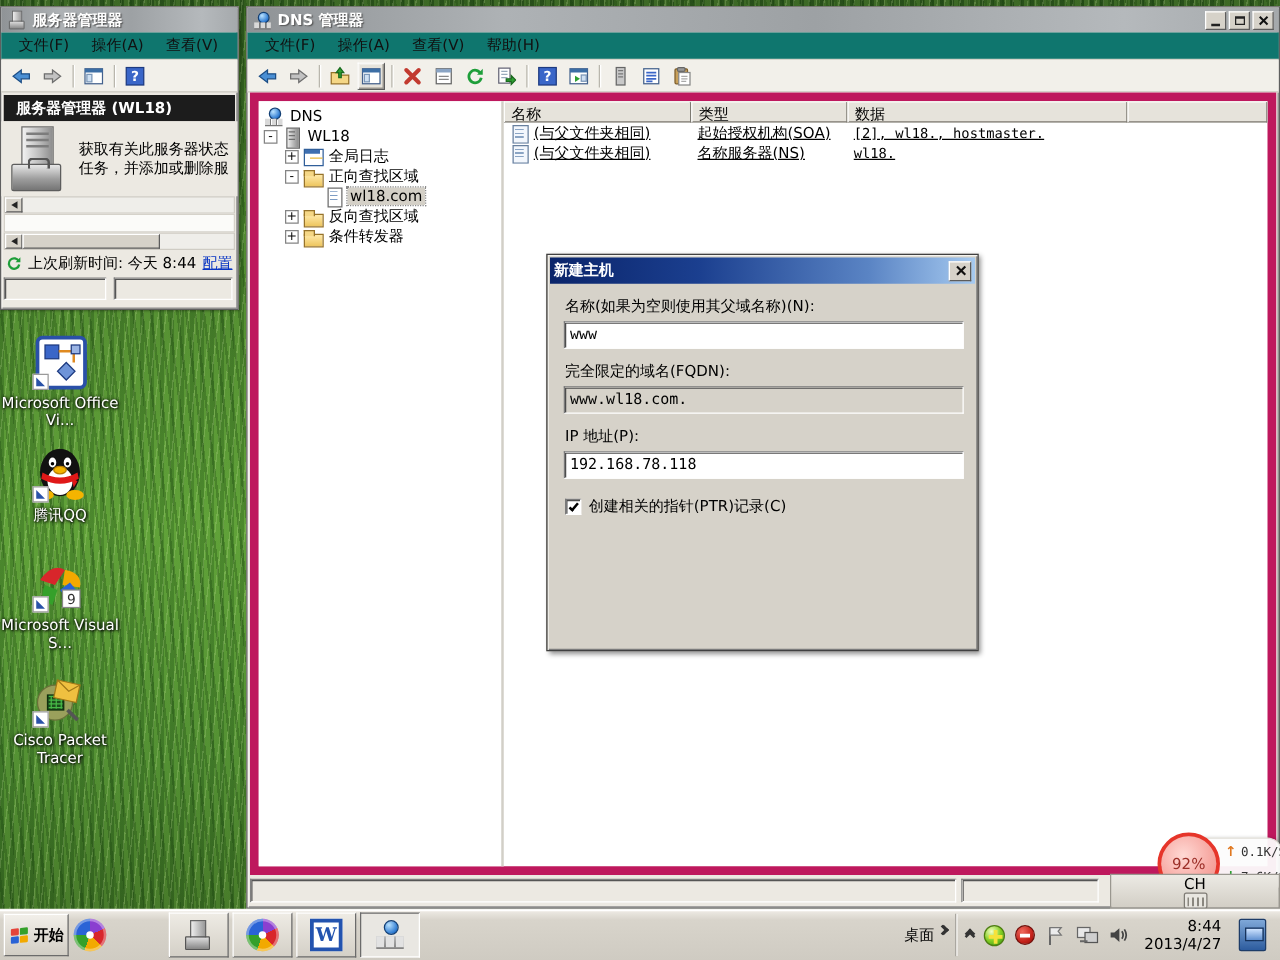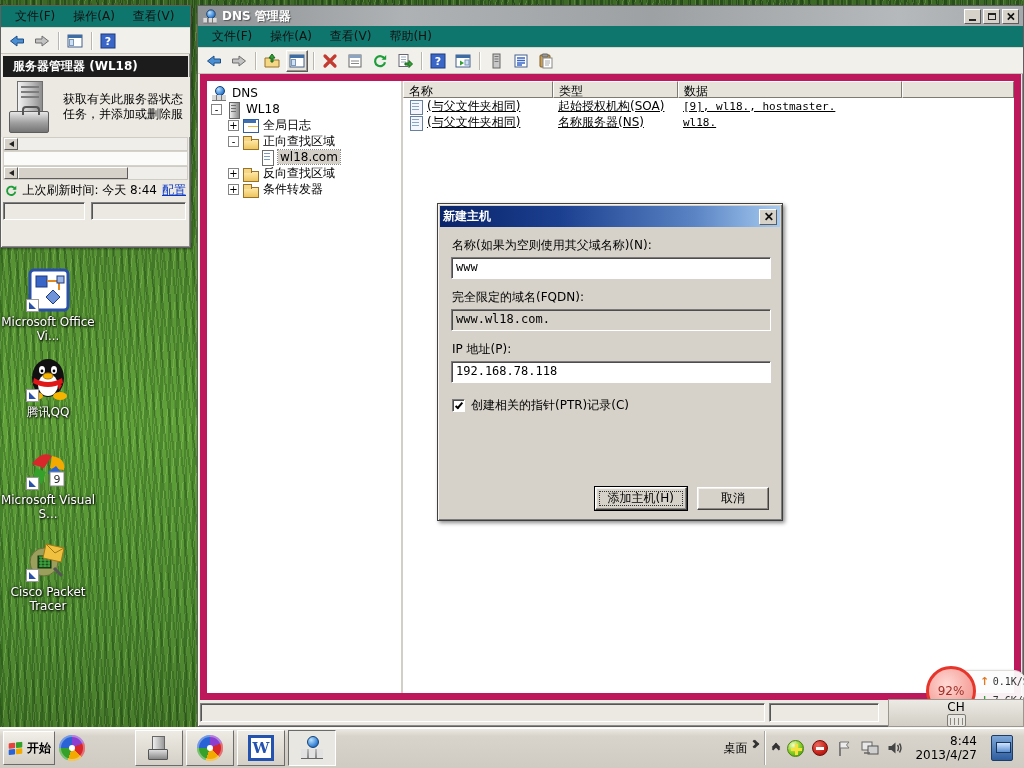--- a/index.html
+++ b/index.html
@@ -305,20 +305,27 @@
       <path d="M20 6 l18 4 l-3 14 l-18 -4 z" fill="#f0c040" stroke="#a07818"></path>
       <path d="M20 6 l9 9 l9 -5" fill="none" stroke="#a07818"></path>
       <path d="M28 30 l8 8" stroke="#555" stroke-width="3"></path>
     </svg>
     <span class="sc-arrow"></span>
   </span>
   <span class="lbl">Cisco Packet Tracer</span>
 </div>
 
 <div id="sm-win" class="win" style="z-index:2">
+  <div class="titlebar">
+    <span class="sm-mini" style="transform:scale(.62);margin:-3px -4px -3px -3px">
+        <span class="t"></span>
+        <span class="b"></span>
+      </span>
+    <span class="ttext">服务器管理器</span>
+  </div>
   <div class="menubar">
     <span class="menui">文件(F)</span>
     <span class="menui">操作(A)</span>
     <span class="menui">查看(V)</span>
     <span class="menui">帮</span>
   </div>
   <div class="toolbar">
     <span class="tbtn">
       <svg width="16" height="16" viewBox="0 0 16 16">
           <path d="M1.5 8 L8 3 L8 6 L14.5 6 L14.5 10 L8 10 L8 13 Z" fill="#4a8fd4" stroke="#1d4e86"></path>
@@ -540,21 +547,21 @@
       </div>
       <div class="lrow">
         <span class="lcell w-name">
             <span class="ic ic-doc"></span>
             <span>(与父文件夹相同)</span>
           </span>
         <span class="lcell w-type">
             <span>起始授权机构(SOA)</span>
           </span>
         <span class="lcell w-data mono">
-            <span>[9], wl18., hostmaster.</span>
+            <span>[2], wl18., hostmaster.</span>
           </span>
       </div>
       <div class="lrow">
         <span class="lcell w-name">
             <span class="ic ic-doc"></span>
             <span>(与父文件夹相同)</span>
           </span>
         <span class="lcell w-type">
             <span>名称服务器(NS)</span>
           </span>
@@ -583,24 +590,20 @@
   <div class="dlg-input">www</div>
   <div class="dlg-label">完全限定的域名(FQDN):</div>
   <div class="dlg-input dis">www.wl18.com.</div>
   <div class="dlg-label">IP 地址(P):</div>
   <div class="dlg-input">192.168.78.118</div>
   <div class="chkrow">
     <span class="chkbox">
         <span class="chkmark"></span>
       </span>
     <span>创建相关的指针(PTR)记录(C)</span>
-  </div>
-  <div id="dlg-btns">
-    <span class="btn btn-default" style="min-width:78px">添加主机(H)</span>
-    <span class="btn" style="min-width:72px">取消</span>
   </div>
 </div>
 
 <div id="netwidget">
   <span class="bubble"></span>
   <span class="speeds">
     <span><span class="up-arrow">↑</span> <span class="spd">0.1K/S</span></span><br>
     <span><span class="dn-arrow">↓</span> <span class="spd">7.6K/S</span></span>
   </span>
   <span class="ball">92%</span>

